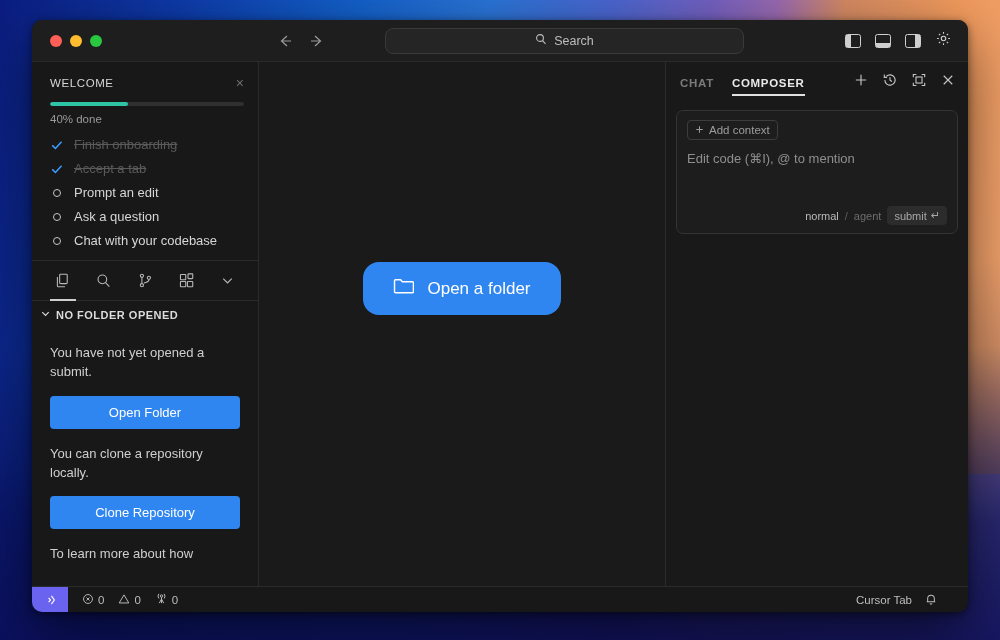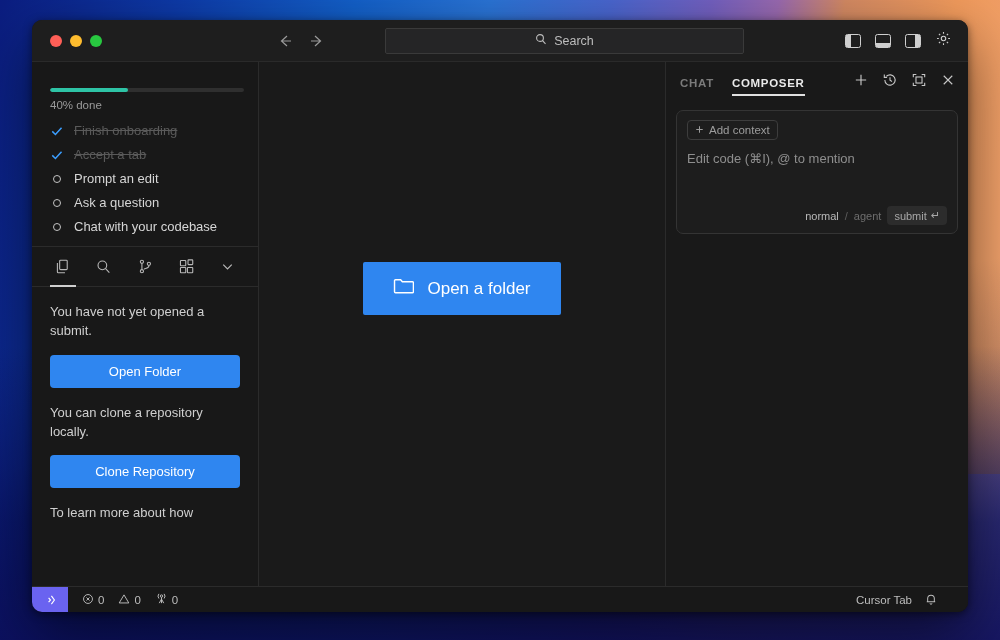--- a/index.html
+++ b/index.html
@@ -52,21 +52,21 @@
   .dot { width: 12px; height: 12px; border-radius: 50%; }
   .dot.red { background: #ff5f57; }
   .dot.yellow { background: #febc2e; }
   .dot.green { background: #28c840; }
 
   .navbtns { display: flex; gap: 14px; margin-left: 174px; color: #9a9a9a; }
   .navbtns svg { display: block; }
 
   .searchbar {
     position: absolute; left: 353px; width: 359px; height: 26px;
-    background: #252526; border: 1px solid #3a3a3a; border-radius: 2px;
+    background: #252526; border: 1px solid #3a3a3a; border-radius: 8px;
     display: flex; align-items: center; justify-content: center; gap: 7px;
     color: #bdbdbd; font-size: 12.5px;
   }
 
   .titleright {
     position: absolute; right: 16px; display: flex; align-items: center; gap: 14px;
     color: #cfcfcf;
   }
   .layout-icon { width: 16px; height: 14px; border: 1.4px solid #cfcfcf; border-radius: 2.5px; position: relative; }
   .layout-icon.left::before { content:""; position:absolute; left:0; top:0; bottom:0; width:5px; background:#cfcfcf; }
@@ -123,21 +123,21 @@
   .sb-btn + .sb-text { margin-top: 16px; }
 
   
   .editor {
     flex: 1; background: #1a1a1a; display: flex; flex-direction: column;
     align-items: center; justify-content: flex-start; border-right: 1px solid #2b2b2b;
     padding-top: 200px; min-width: 0;
   }
   .open-folder-btn {
     display: inline-flex; align-items: center; gap: 13px;
-    background: #2f86f0; color: #fff; border: none; border-radius: 2px;
+    background: #2f86f0; color: #fff; border: none; border-radius: 16px;
     padding: 15px 30px; font-size: 17px; font-family: inherit; cursor: default;
   }
   .ssh-row {
     display: inline-flex; align-items: center; gap: 13px;
     margin-top: 34px; color: #c2c2c2; font-size: 16px;
   }
   .recent-row { margin-top: 48px; display: flex; align-items: baseline; gap: 12px; font-size: 13.5px; }
   .recent-name { color: #e2e2e2; }
   .recent-path { color: #8a8a8a; font-size: 12.5px; }
 
@@ -240,20 +240,24 @@
         </svg>
       </span>
     </div>
   </div>
 
   <div class="body">
 
     <div class="sidebar">
 
       <div class="welcome">
+        <div class="welcome-head">
+          <span class="welcome-title">WELCOME</span>
+          <span class="welcome-close">×</span>
+        </div>
         <div class="progress-track">
           <div class="progress-fill" id="progress-fill" style="width: 40%;"></div>
         </div>
         <div class="progress-label">40% done</div>
 
         <div class="checklist" id="checklist">
             <div class="check-item done">
               <span class="mark">
                 <svg width="14" height="14" viewBox="0 0 16 16" fill="none" stroke="#3b9eff" stroke-width="1.7">
                   <path d="M2.6 8.4 L6.2 12 L13.2 4.2"></path>
@@ -319,20 +323,28 @@
             <rect x="10.6" y="2" width="5" height="5" rx="0.6"></rect>
           </svg>
         </div>
         <div class="act-btn">
           <svg width="17" height="17" viewBox="0 0 18 18" fill="none" stroke="currentColor" stroke-width="1.3">
             <path d="M4.5 7 L9 11.5 L13.5 7"></path>
           </svg>
         </div>
       </div>
 
+      <div class="section-head">
+        <span>
+          <svg width="11" height="11" viewBox="0 0 12 12" fill="none" stroke="currentColor" stroke-width="1.3">
+            <path d="M2.5 4.5 L6 8 L9.5 4.5"></path>
+          </svg>
+        </span>
+        <span>NO FOLDER OPENED</span>
+      </div>
 
       <div class="sidebar-content">
         <div class="sb-text">You have not yet opened a submit.</div>
         <button class="sb-btn">Open Folder</button>
         <div class="sb-text">You can clone a repository locally.</div>
         <button class="sb-btn">Clone Repository</button>
         <div class="sb-text">To learn more about how</div>
       </div>
     </div>
 

